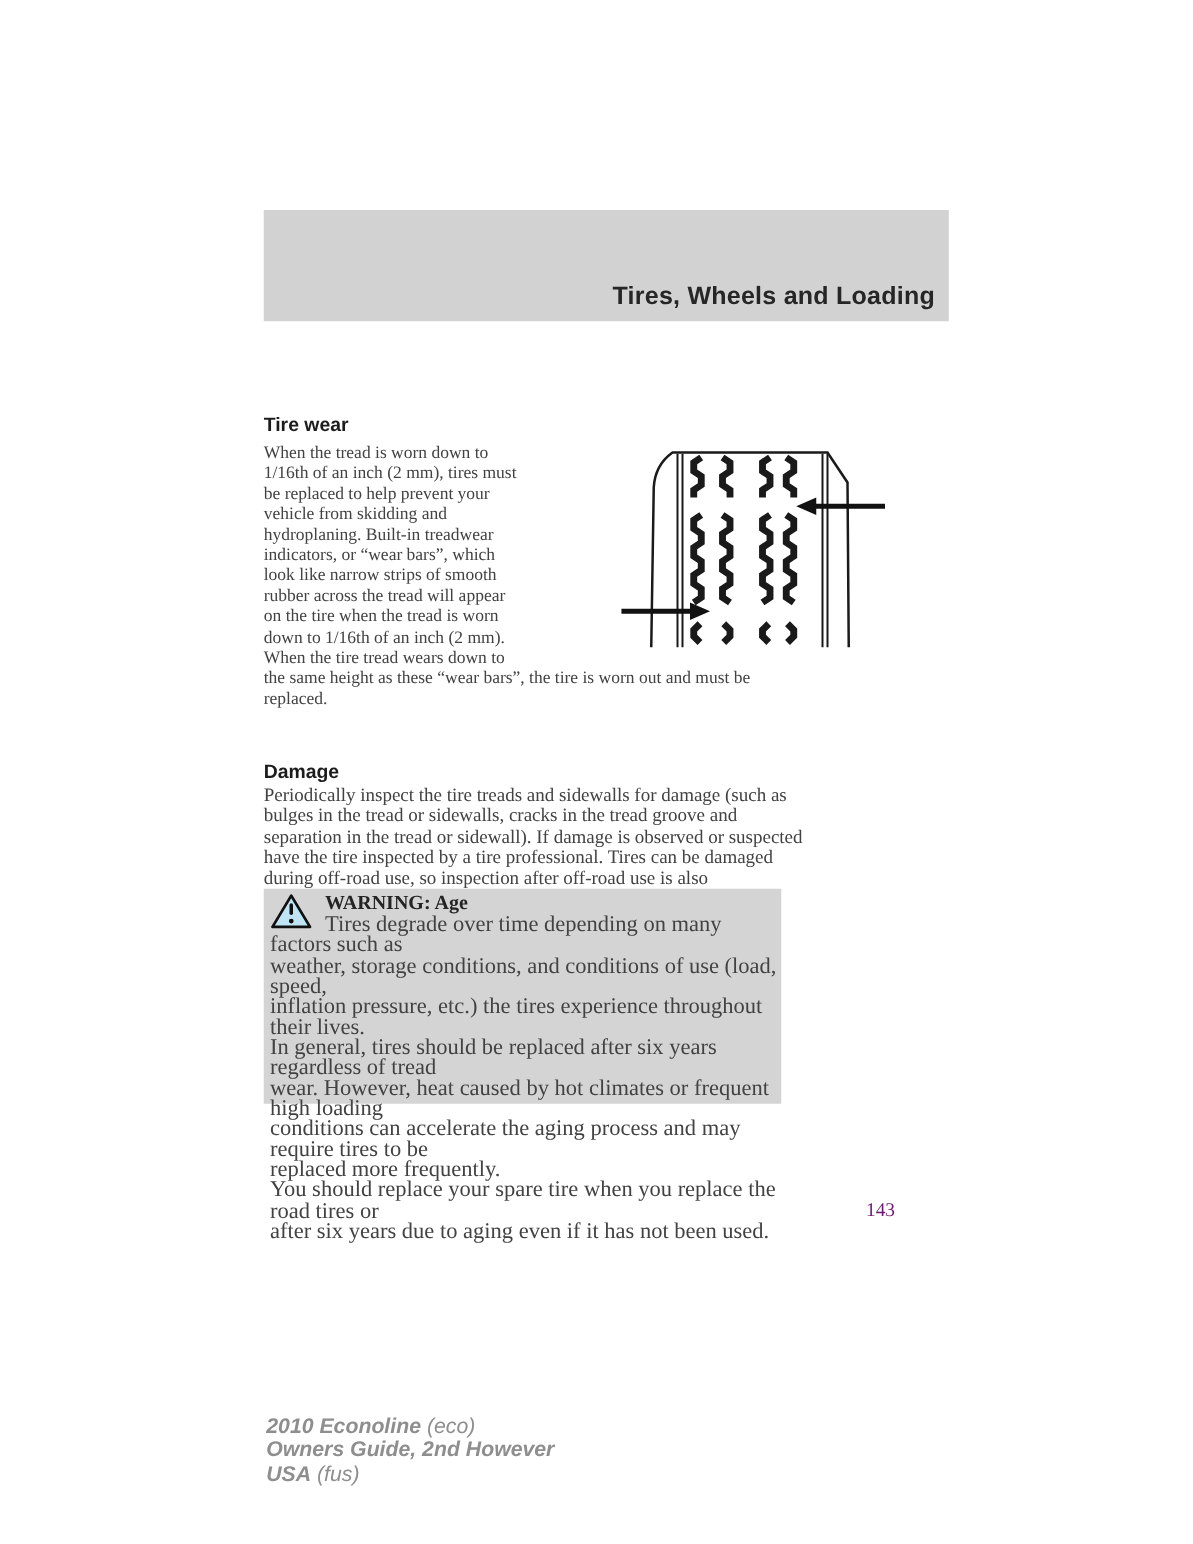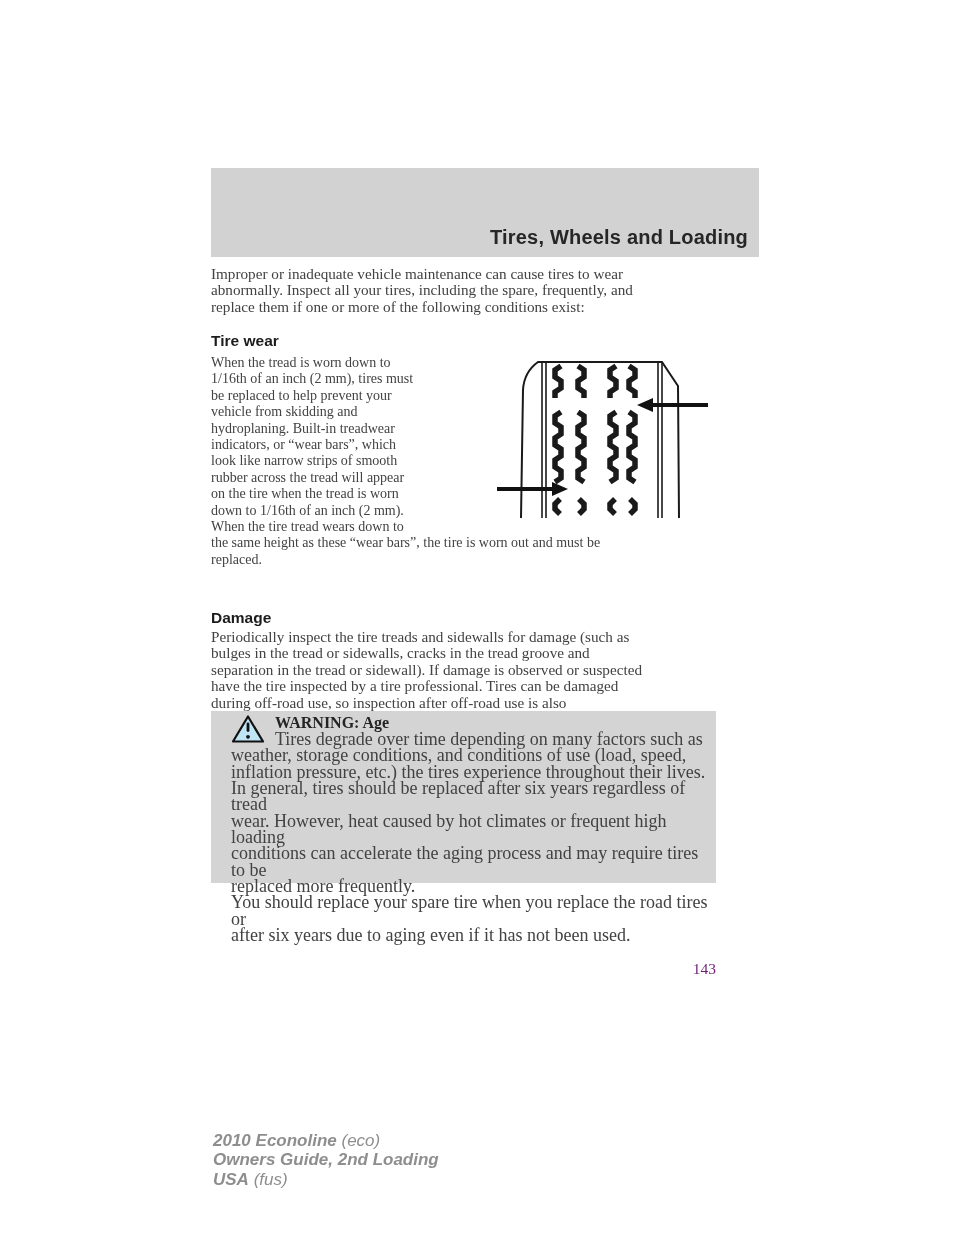--- a/index.html
+++ b/index.html
@@ -31,22 +31,22 @@
     font-size:15.5px; color:#1c1c1c;
   }
   .h-tirewear { left:211px; top:332px; }
   .h-damage   { left:211px; top:581px;margin-top:28px; }
   .tirewear-body { position:absolute; left:211px; top:355px; width:525px; font-size:14px; line-height:16.4px; }
   .damage-body   { position:absolute; left:211px; top:629px; width:525px; font-size:15.2px; line-height:16.4px; }
   
   .illus { position:absolute; left:497px; top:356px; width:212px; height:162px; }
   
   .warnbox {
-    position:absolute; left:211px; top:711px; width:505px; height:172px;
-    background:#d4d4d4; box-sizing:border-box; padding:3px 0 0 20px;
+    position:absolute; left:211px; top:711px; width:414px; height:172px;
+    background:#d4d4d4; box-sizing:border-box; padding:3px 0 0 5px;
   }
   .warn-float { float:left; width:44px; height:30px; }
   .warn-title {
     font-family:"Liberation Serif", serif; font-weight:bold;
     font-size:16px; line-height:17px; color:#242424;
   }
   .warn-body { font-size:18px; line-height:16.35px; }
   
   .folio {
     position:absolute; top:960px; right:238px;
@@ -61,23 +61,20 @@
 </style>
 </head>
 <body>
 
 <div class="page">
 
   <div class="band">
     <h1>Tires, Wheels and Loading</h1>
   </div>
 
-  <div class="serif intro">Improper or inadequate vehicle maintenance can cause tires to wear
-abnormally. Inspect all your tires, including the spare, frequently, and
-replace them if one or more of the following conditions exist:</div>
 
   <h2 class="sect h-tirewear">Tire wear</h2>
   <div class="serif tirewear-body">When the tread is worn down to
 1/16th of an inch (2 mm), tires must
 be replaced to help prevent your
 vehicle from skidding and
 hydroplaning. Built-in treadwear
 indicators, or “wear bars”, which
 look like narrow strips of smooth
 rubber across the tread will appear
@@ -154,17 +151,17 @@
 conditions can accelerate the aging process and may require tires to be
 replaced more frequently.
 You should replace your spare tire when you replace the road tires or
 after six years due to aging even if it has not been used.</div>
   </aside>
 
   <div class="serif folio">143</div>
 
   <div class="footer">
     <div><span class="b">2010 Econoline</span><span> (eco)</span></div>
-    <div><span class="b">Owners Guide, 2nd Loading</span><span></span></div>
+    <div><span class="b">Owners Guide, 2nd However</span><span></span></div>
     <div><span class="b">USA</span><span> (fus)</span></div>
   </div>
 
 </div>
 
 </body></html>

